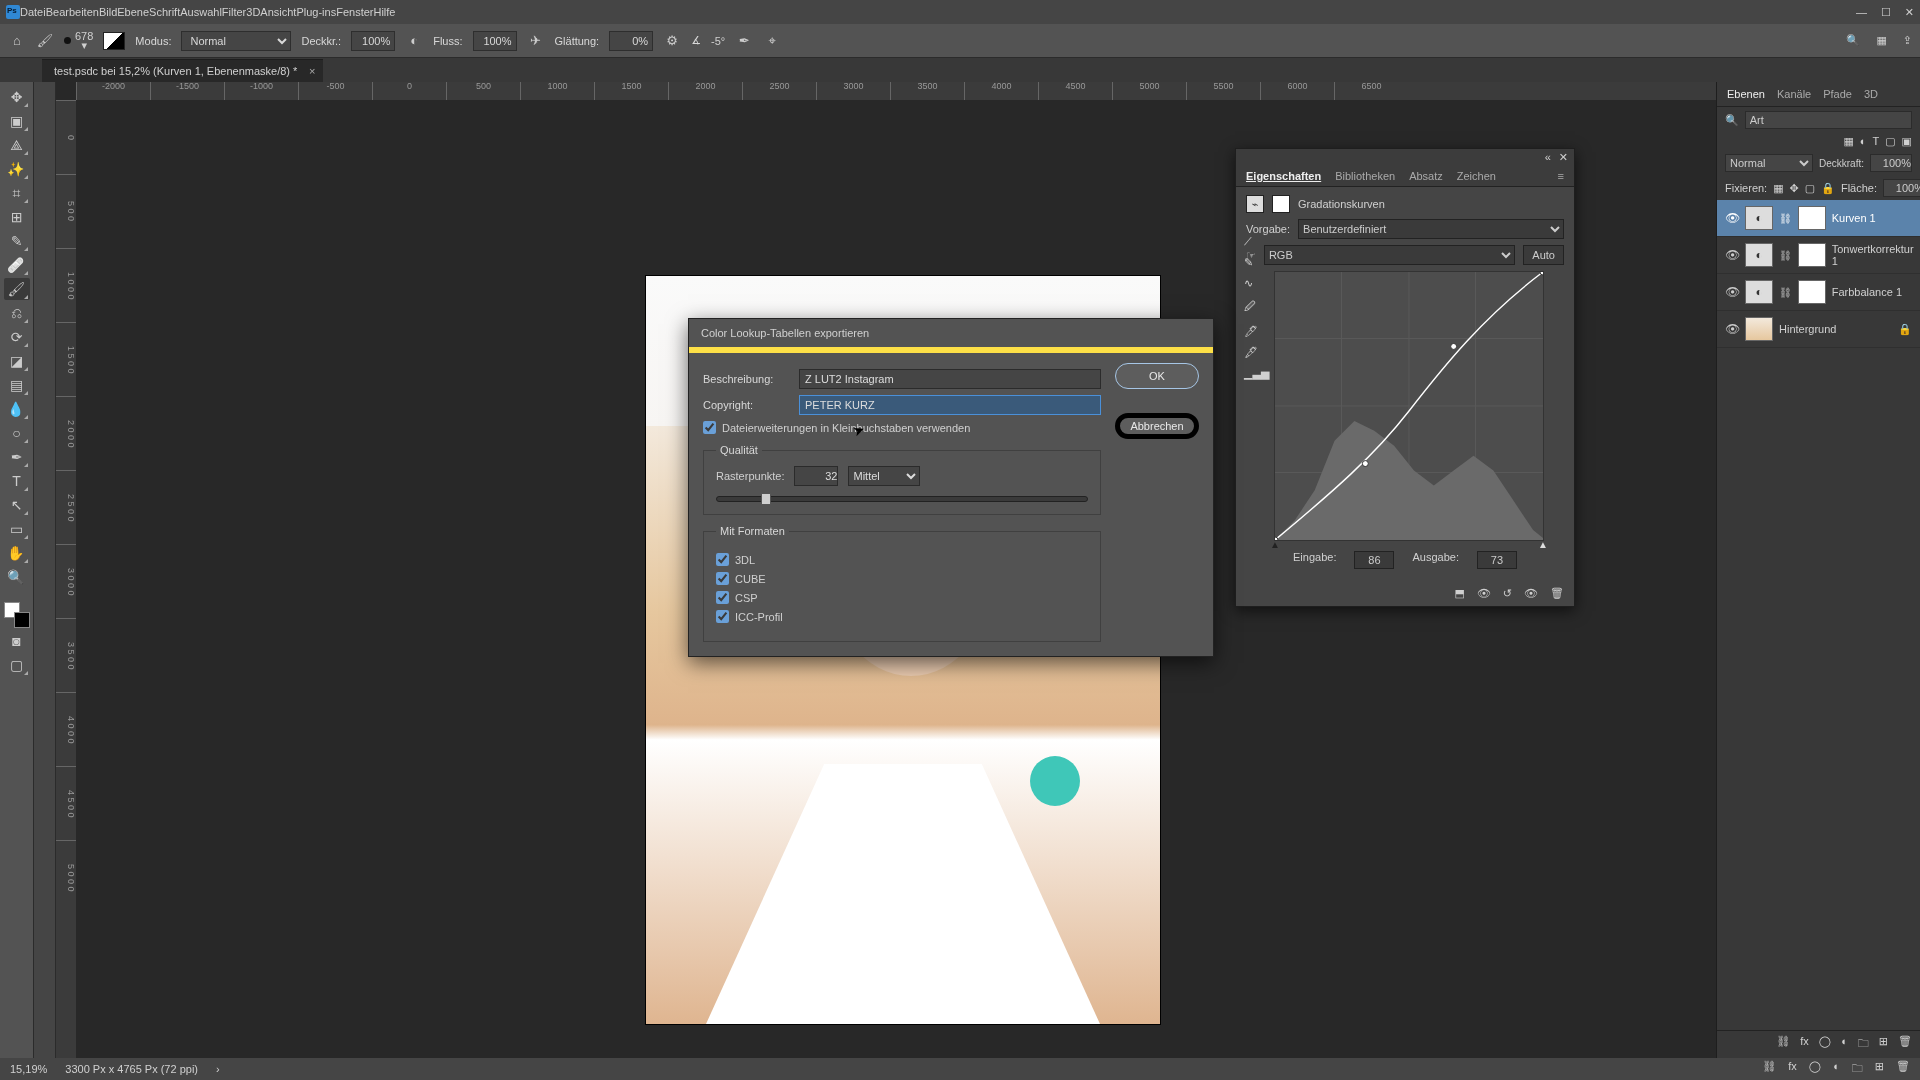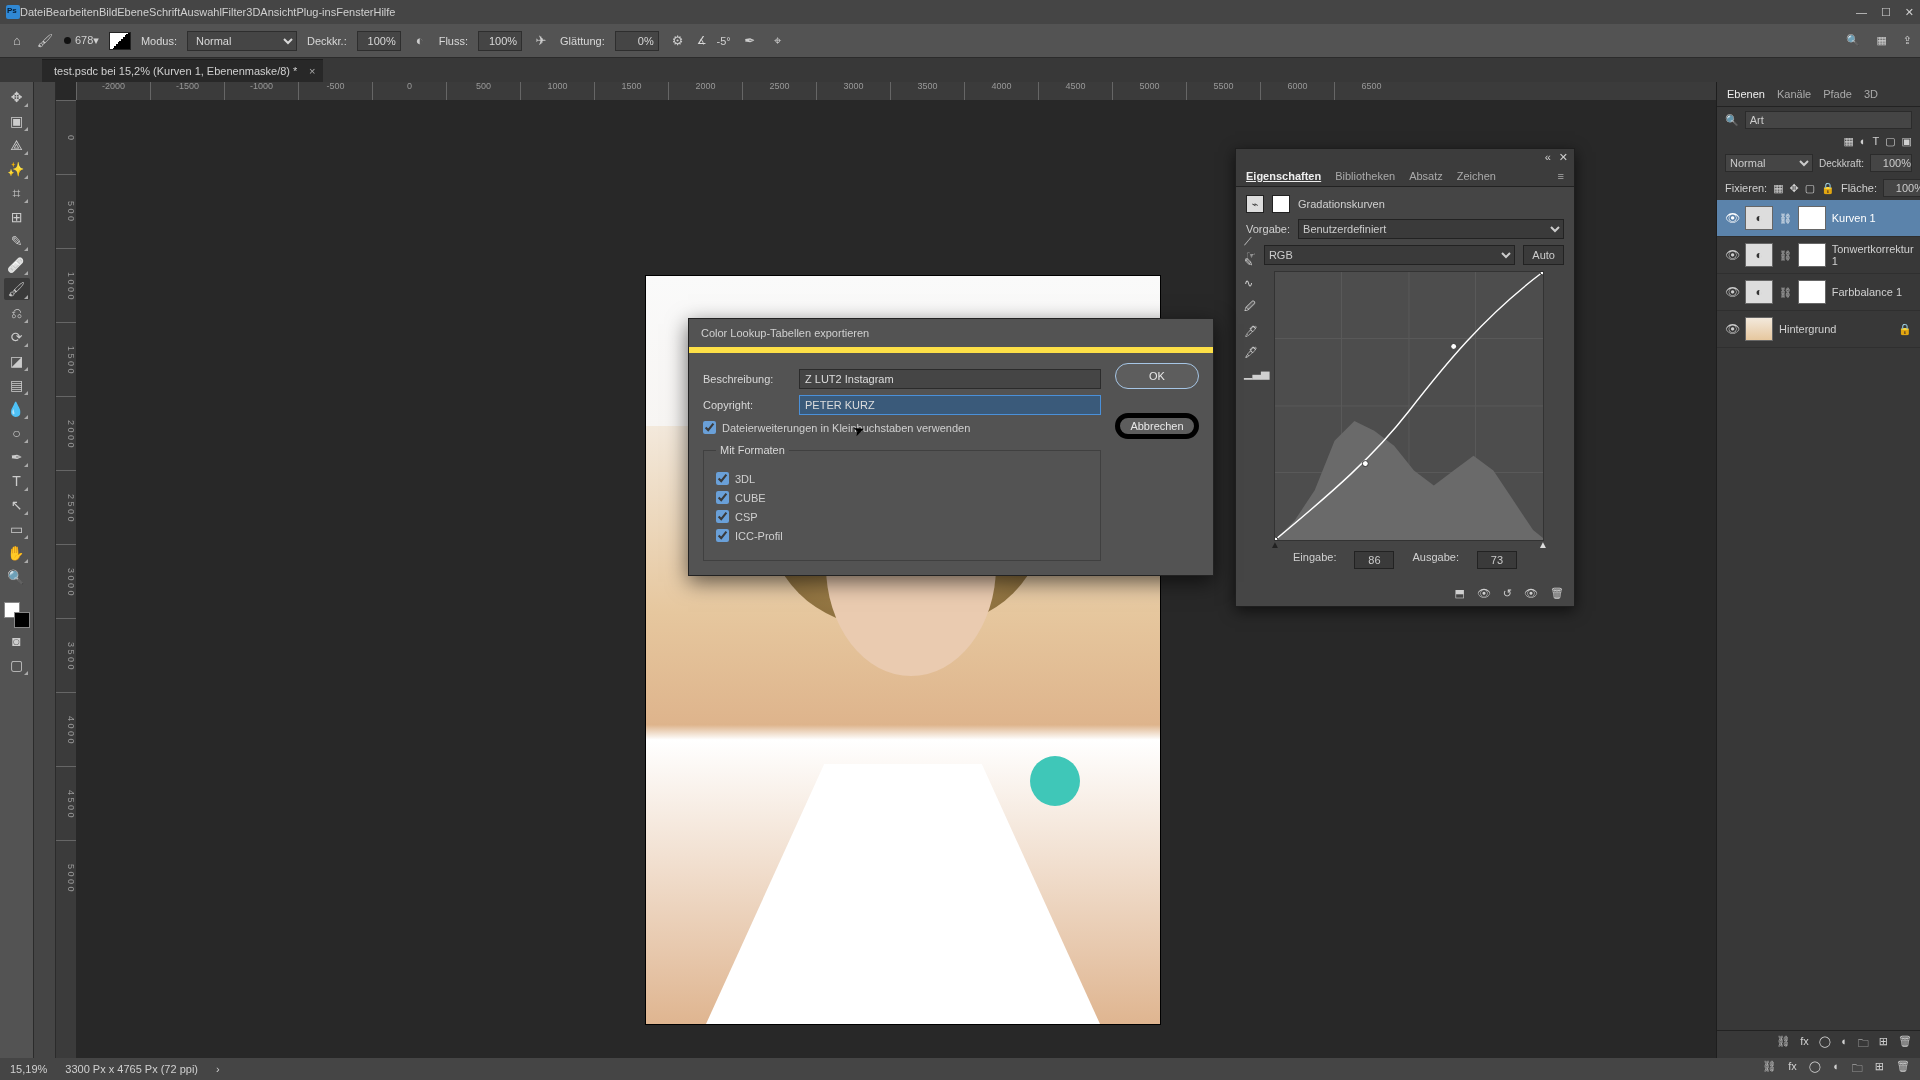--- a/index.html
+++ b/index.html
@@ -9,21 +9,21 @@
 header.menubar { height: 24px; background: #454545; display: flex; align-items: center; padding: 0 6px; }
 header.menubar .ps-logo { width: 14px; height: 14px; background: #3088d4; border-radius: 2px; position: relative; }
 header.menubar .ps-logo::before { content: 'Ps'; position: absolute; font-size: 8px; font-weight: bold; color: #061c33; top: 1px; left: 1px; }
 header.menubar span.mi { cursor: default; }
 header.menubar .win-controls { margin-left: auto; display: flex; gap: 14px; font-size: 12px; color: #ccc; }
 
 
 .options-bar { height: 34px; background: #535353; display: flex; align-items: center; padding: 0 8px; gap: 10px; border-bottom: 1px solid #2b2b2b; }
 .options-bar .ico { width: 18px; height: 18px; display: inline-flex; align-items: center; justify-content: center; color: #ccc; font-size: 13px; }
 .options-bar .dot { width: 7px; height: 7px; border-radius: 50%; background: #111; }
-.options-bar .brush-size { font-size: 9px; color: #ccc; display: flex; align-items: center; line-height: 9px;}
+.options-bar .brush-size { font-size: 9px; color: #ccc; display: flex; flex-direction: column; align-items: center; line-height: 9px;}
 .options-bar .swatch-toggle { width: 22px; height: 18px; background: linear-gradient(135deg,#fff 50%,#000 50%); border: 1px solid #222; }
 .options-bar label { color: #d8d8d8; }
 .options-bar select, .options-bar input[type=text] { background: #454545; border: 1px solid #2e2e2e; color: #d8d8d8; height: 20px; padding: 0 4px; }
 .options-bar input.pct { width: 44px; text-align: right; }
 .options-bar select.mode { width: 110px; }
 .options-bar .right-icons { margin-left: auto; display: flex; gap: 16px; font-size: 14px; }
 
 
 .doc-tab-bar { height: 24px; background: #383838; display: flex; align-items: flex-end; padding-left: 42px; }
 .doc-tab { background: #282828; padding: 5px 26px 5px 12px; font-size: 11px; color: #d8d8d8; position: relative; border-top:1px solid #1e1e1e; }
@@ -432,20 +432,31 @@
       </div>
       <div class="drow">
         <label>Copyright:</label>
         <input type="text" class="focused" value="PETER KURZ" style="">
       </div>
       <div class="chk">
         <input type="checkbox" checked="" style="">
         <label>Dateierweiterungen in Kleinbuchstaben verwenden</label>
       </div>
       <fieldset>
+        <legend>Qualität</legend>
+        <div class="raster-row">
+          <label>Rasterpunkte:</label>
+          <input type="text" value="32" style="">
+          <select><option>Mittel</option></select>
+        </div>
+        <div class="slider">
+            <div class="knob"></div>
+          </div>
+      </fieldset>
+      <fieldset>
         <legend>Mit Formaten</legend>
         <div class="chk">
             <input type="checkbox" checked="" style="">
             <label>3DL</label>
           </div>
         <div class="chk">
             <input type="checkbox" checked="" style="">
             <label>CUBE</label>
           </div>
         <div class="chk">

